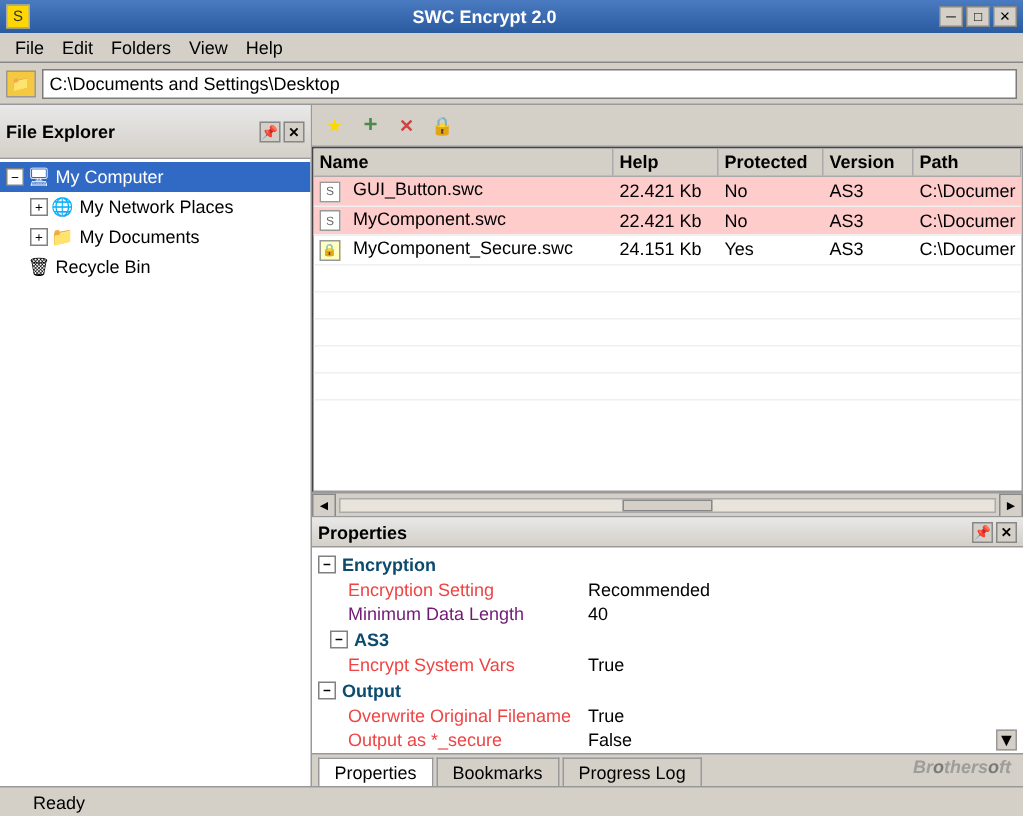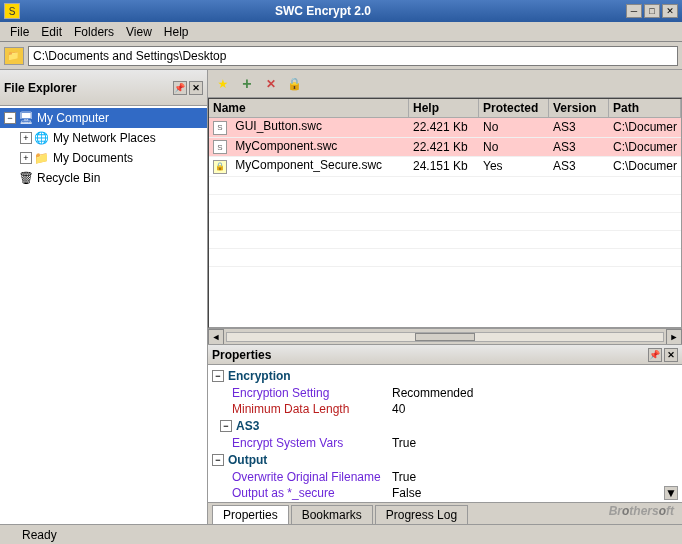--- a/index.html
+++ b/index.html
@@ -223,22 +223,22 @@
       padding: 0 4px;
       font-weight: bold;
     }
     .props-content { flex: 1; overflow: auto; padding: 2px 0; }
     .prop-section-header {
       display: flex; align-items: center; padding: 2px 4px; font-weight: bold; cursor: pointer;
     }
     .prop-collapse { width: 12px; height: 12px; border: 1px solid #808080; background: white; display: flex; align-items: center; justify-content: center; font-size: 9px; margin-right: 4px; color: black; }
     .prop-section-label { color: #0c4a6e; font-weight: bold; }
     .prop-row { display: flex; padding: 1px 4px 1px 24px; }
-    .prop-label { width: 160px; color: #b91c1c; }
-    .prop-label.active { color: #6d28d9; }
+    .prop-label { width: 160px; color: #701a75; }
+    .prop-label.active { color: #ef4444; }
     .prop-value { flex: 1; }
     .prop-subsection { display: flex; align-items: center; padding: 2px 4px 2px 12px; font-weight: bold; cursor: pointer; }
     
     
     .bottom-tabs {
       height: 22px;
       background: #d4d0c8;
       border-top: 1px solid #999;
       display: flex;
       align-items: flex-end;

